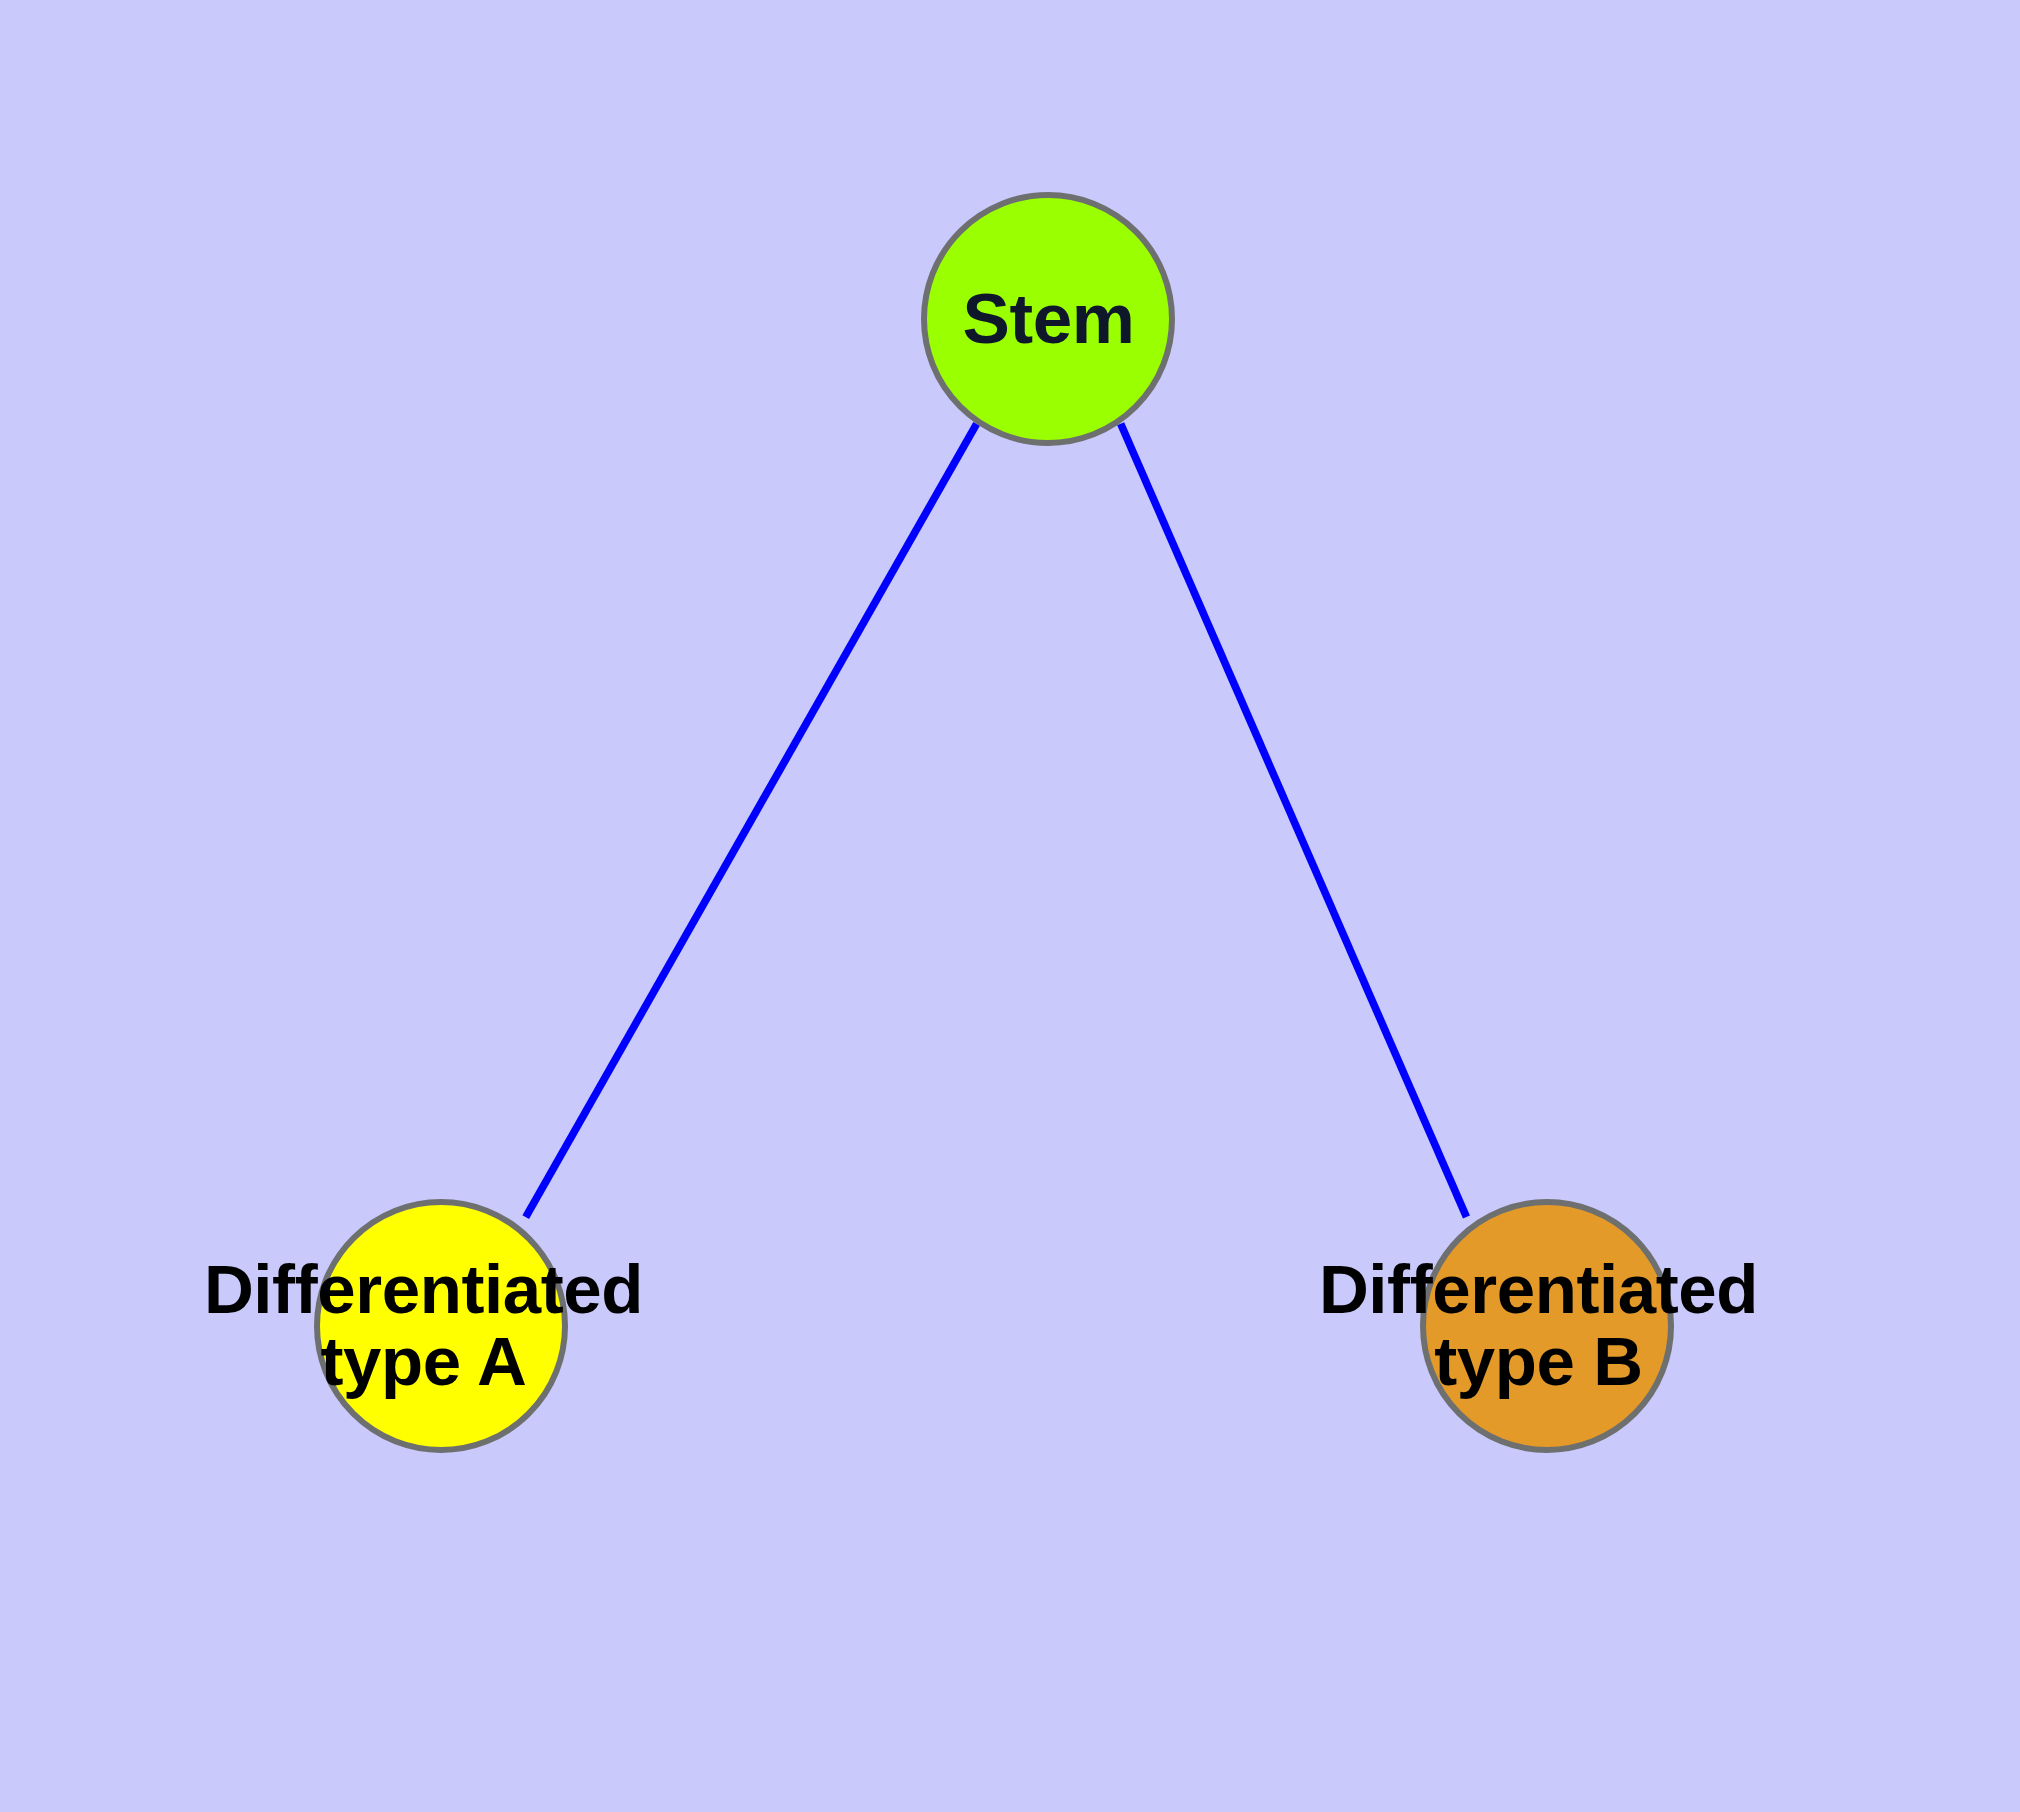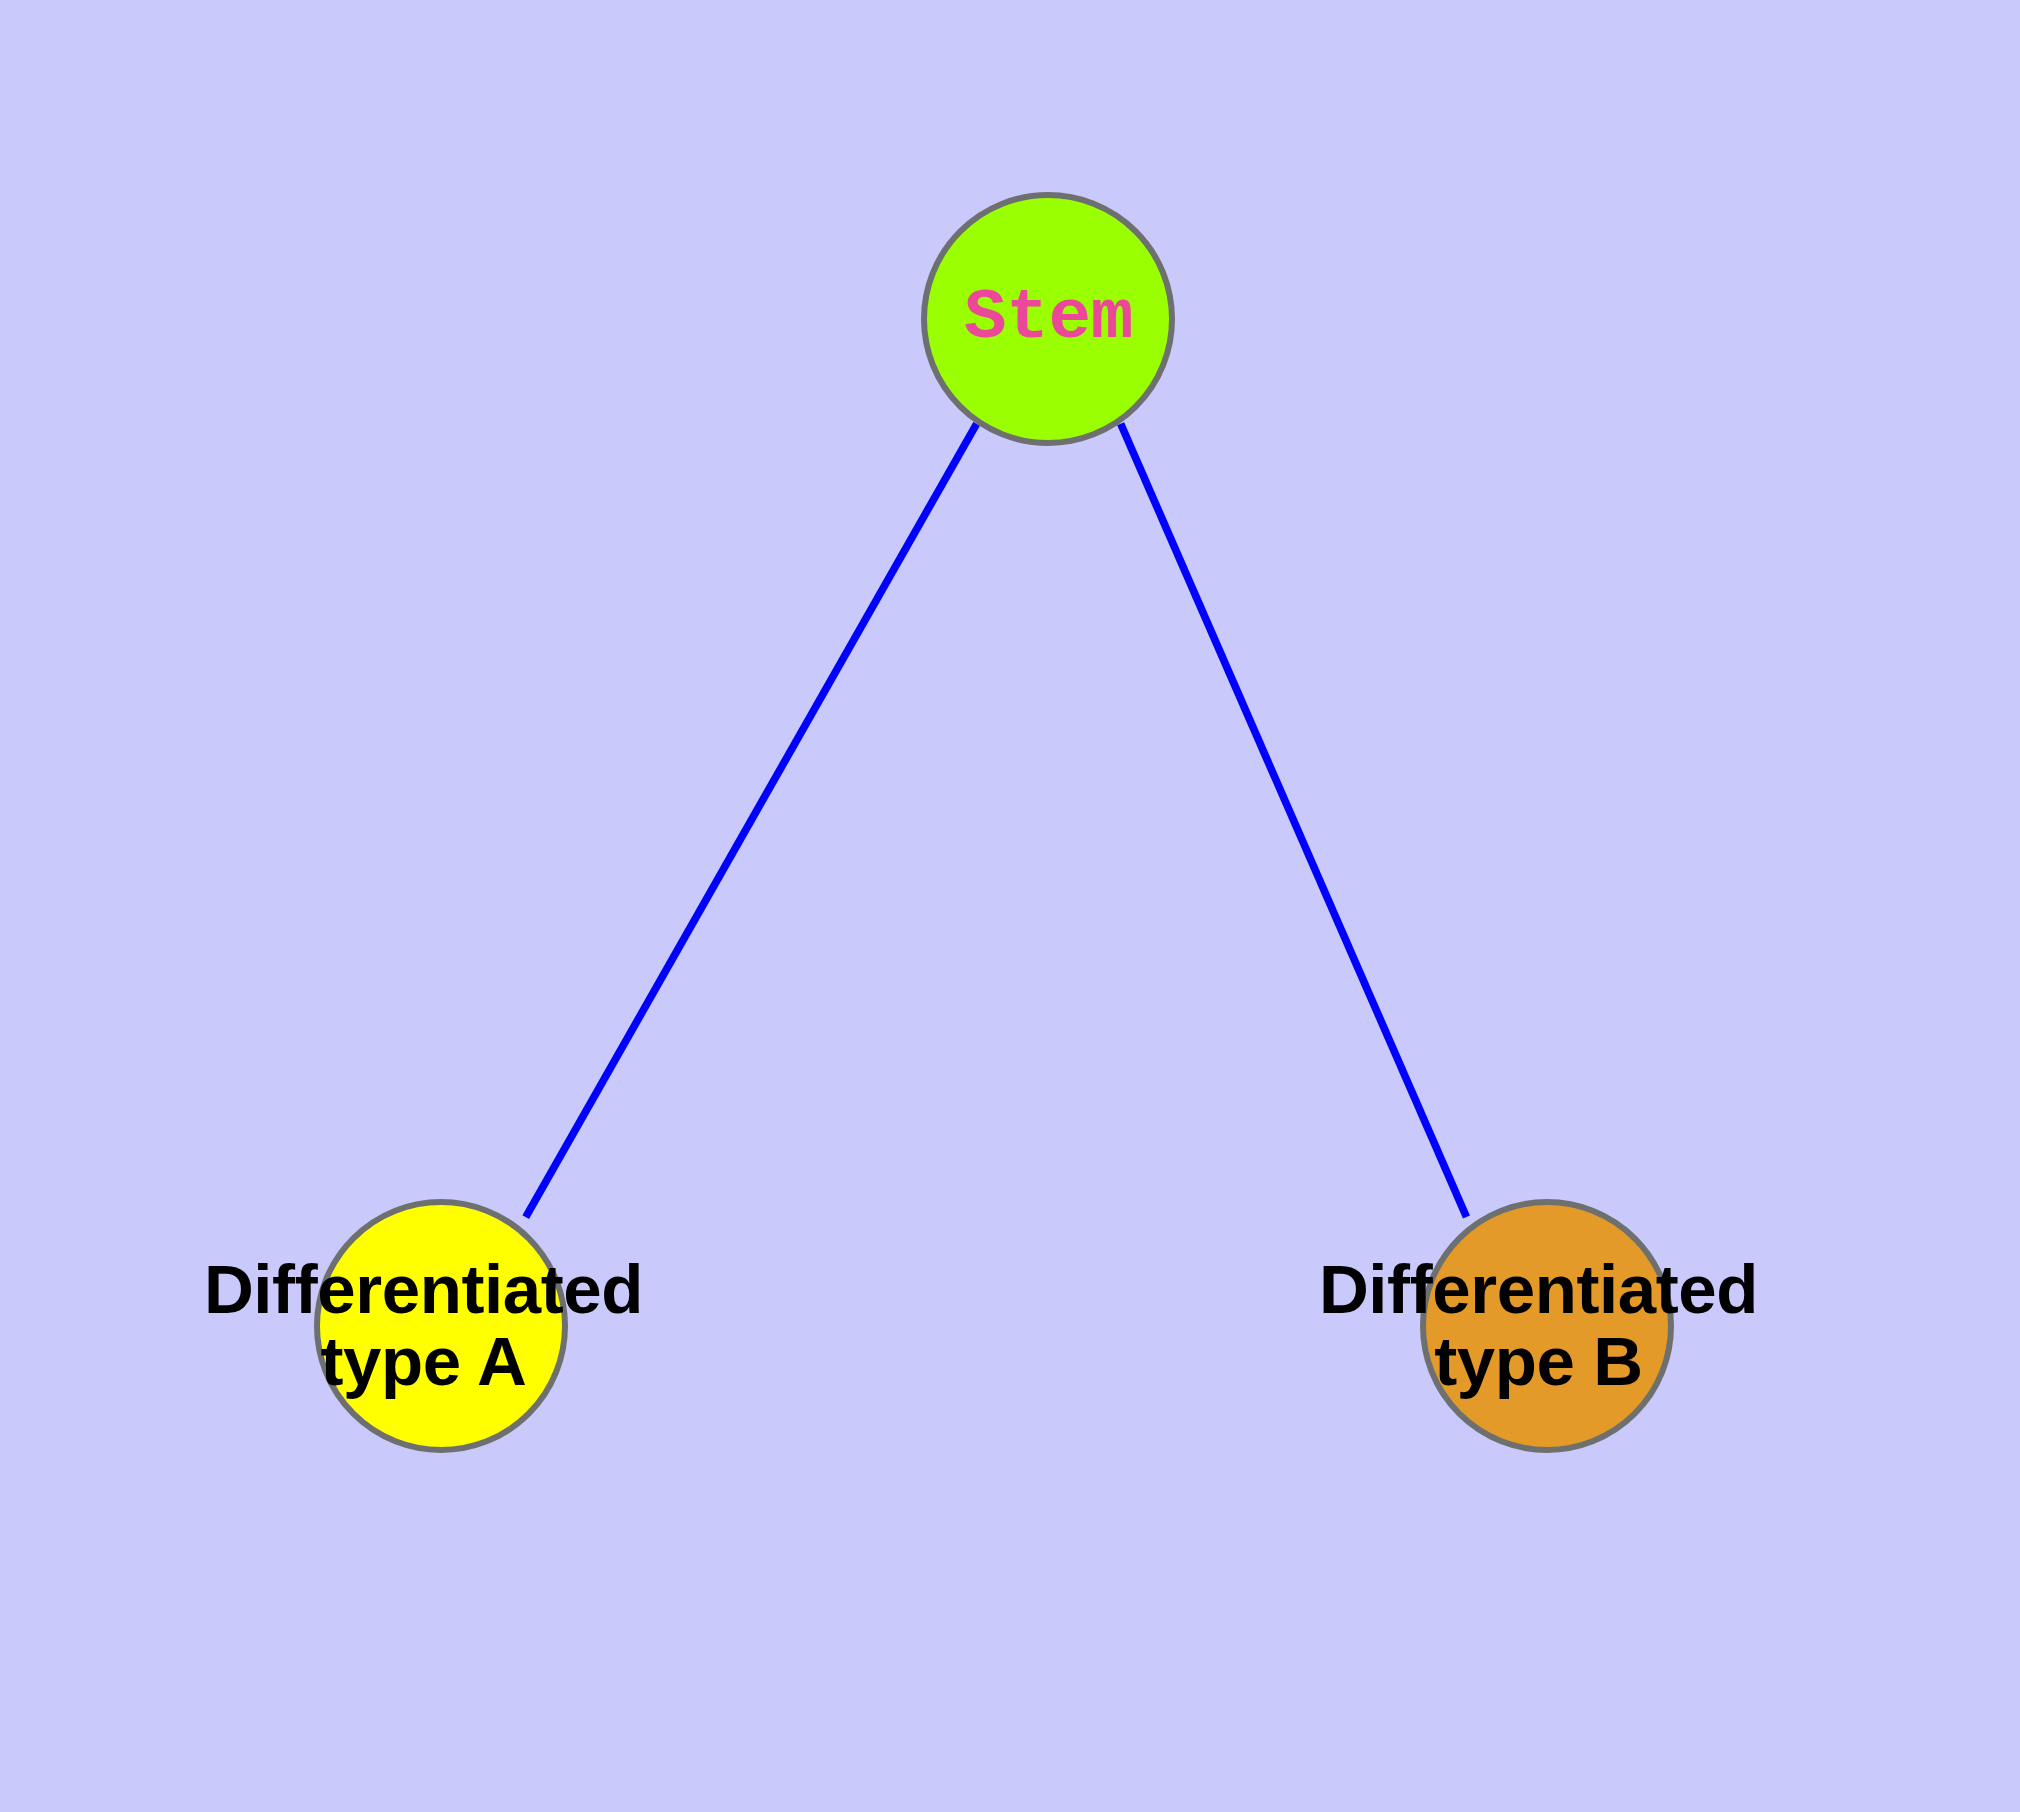--- a/index.html
+++ b/index.html
@@ -51,20 +51,20 @@
 
   <svg id="edge-layer" viewBox="0 0 2384 2138" style="width: 2021px; height: 1812px;">
     <line class="graph-edge" x1="1152" y1="500" x2="620" y2="1436" stroke="#0000ff" stroke-width="9" stroke-linecap="butt"></line>
     <line class="graph-edge" x1="1322" y1="500" x2="1730" y2="1436" stroke="#0000ff" stroke-width="9" stroke-linecap="butt"></line>
   </svg>
 
   <div class="graph-node" style="left: 921px; top: 192px; width: 254px; height: 254px; background: rgb(154, 255, 0); border: 6.8px solid rgb(110, 112, 112);"></div>
   <div class="graph-node" style="left: 314px; top: 1199px; width: 254px; height: 254px; background: rgb(255, 255, 0); border: 6.8px solid rgb(110, 112, 112);"></div>
   <div class="graph-node" style="left: 1420px; top: 1199px; width: 254px; height: 254px; background: rgb(227, 154, 40); border: 6.8px solid rgb(110, 112, 112);"></div>
 
-  <div class="node-label" style="font-size: 71px; color: #ec4899; width: 1187px; left: 455px; top: 282px; font-family: Liberation Mono, monospace;">Stem</div>
+  <div class="node-label" style="font-size: 71px; color: #0f172a; width: 1187px; left: 455px; top: 282px;">Stem</div>
   <div class="node-label" style="font-size: 69px; color: rgb(0, 0, 0); width: 1187px; left: -170px; top: 1254px;">Differentiated
 type A</div>
   <div class="node-label" style="font-size: 69px; color: rgb(0, 0, 0); width: 1187px; left: 945px; top: 1254px;">Differentiated
 type B</div>
 
 </div>
 
 
 </body></html>

